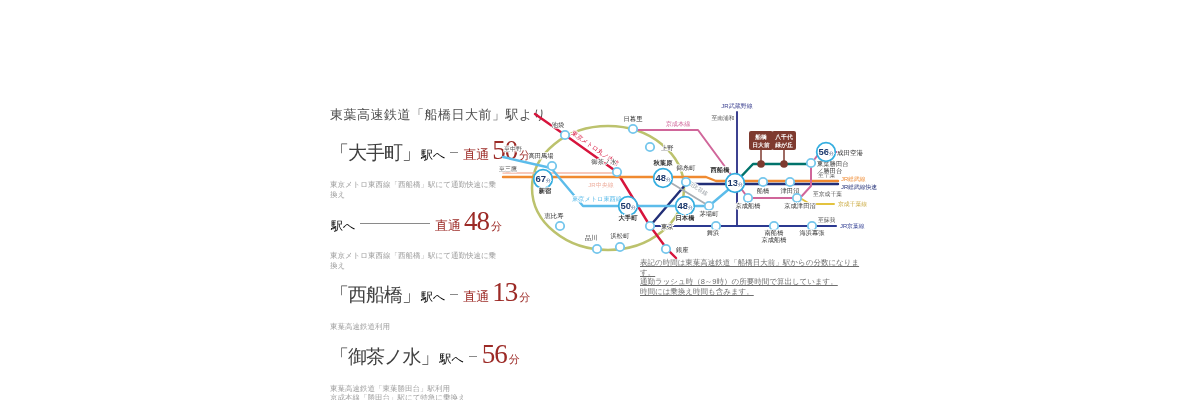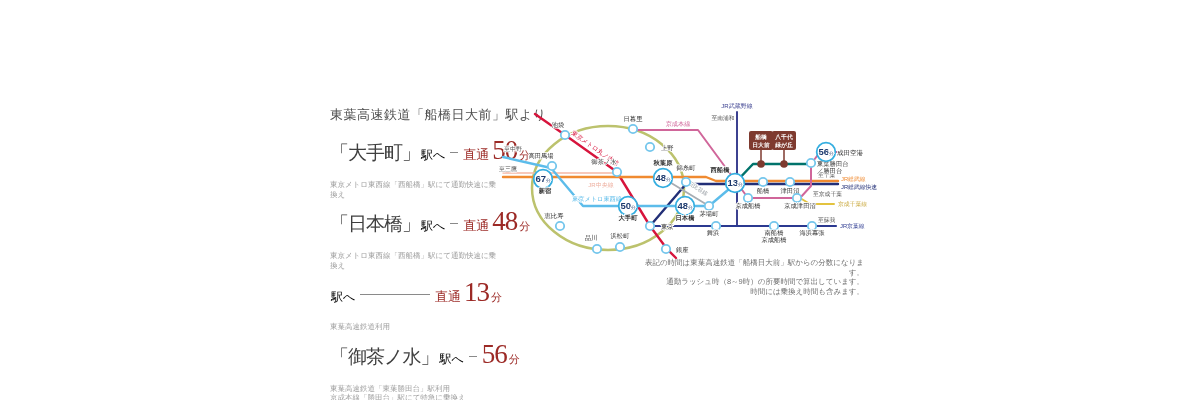--- a/index.html
+++ b/index.html
@@ -16,22 +16,22 @@
   .route-dash{flex:1;align-self:center;height:1px;background:#8a8a8a;margin:0 5px;min-width:8px;}
   .route-via{font-size:13px;color:#9c2a26;margin-right:3px;}
   .route-min{font-size:27px;color:#9c2a26;letter-spacing:-1px;}
   .route-unit{font-size:11px;color:#9c2a26;margin-left:2px;}
   .route-notes{font-size:7.5px;color:#9e9e9e;line-height:9.5px;margin-top:12px;
                font-family:"Liberation Sans","DejaVu Sans",sans-serif;letter-spacing:0;}
   
   #map{position:absolute;left:495px;top:95px;width:420px;height:210px;}
   #map text{font-family:"Liberation Sans","DejaVu Sans",sans-serif;paint-order:stroke;stroke:#fff;stroke-width:1.6px;}
   
-  .disclaimer{position:absolute;left:640px;top:258px;width:224px;text-align:right;
-              font-size:7.5px;line-height:9.6px;color:#6e6e6e;}
+  .disclaimer{position:absolute;left:640px;top:258px;width:224px;
+              font-size:7.5px;line-height:9.6px;color:#6e6e6e;text-decoration:underline;}
 </style>
 </head>
 <body>
 
 <div class="canvas">
   <div class="left-panel">
     <div class="panel-header">東葉高速鉄道「船橋日大前」駅より</div>
     <div id="routes">
         <div class="route">
           <div class="route-main">
@@ -41,33 +41,33 @@
             <span class="route-via">直通</span>
             <span class="route-min">50</span>
             <span class="route-unit">分</span>
           </div>
           <div class="route-notes">
             <div>東京メトロ東西線「西船橋」駅にて通勤快速に乗換え</div>
           </div>
         </div>
         <div class="route">
           <div class="route-main">
-            <span class="route-station">「日本橋」</span>
             <span class="route-suffix">駅へ</span>
             <span class="route-dash"></span>
             <span class="route-via">直通</span>
             <span class="route-min">48</span>
             <span class="route-unit">分</span>
           </div>
           <div class="route-notes">
             <div>東京メトロ東西線「西船橋」駅にて通勤快速に乗換え</div>
           </div>
         </div>
         <div class="route">
           <div class="route-main">
+            <span class="route-station">「西船橋」</span>
             <span class="route-suffix">駅へ</span>
             <span class="route-dash"></span>
             <span class="route-via">直通</span>
             <span class="route-min">13</span>
             <span class="route-unit">分</span>
           </div>
           <div class="route-notes">
             <div>東葉高速鉄道利用</div>
           </div>
         </div>

